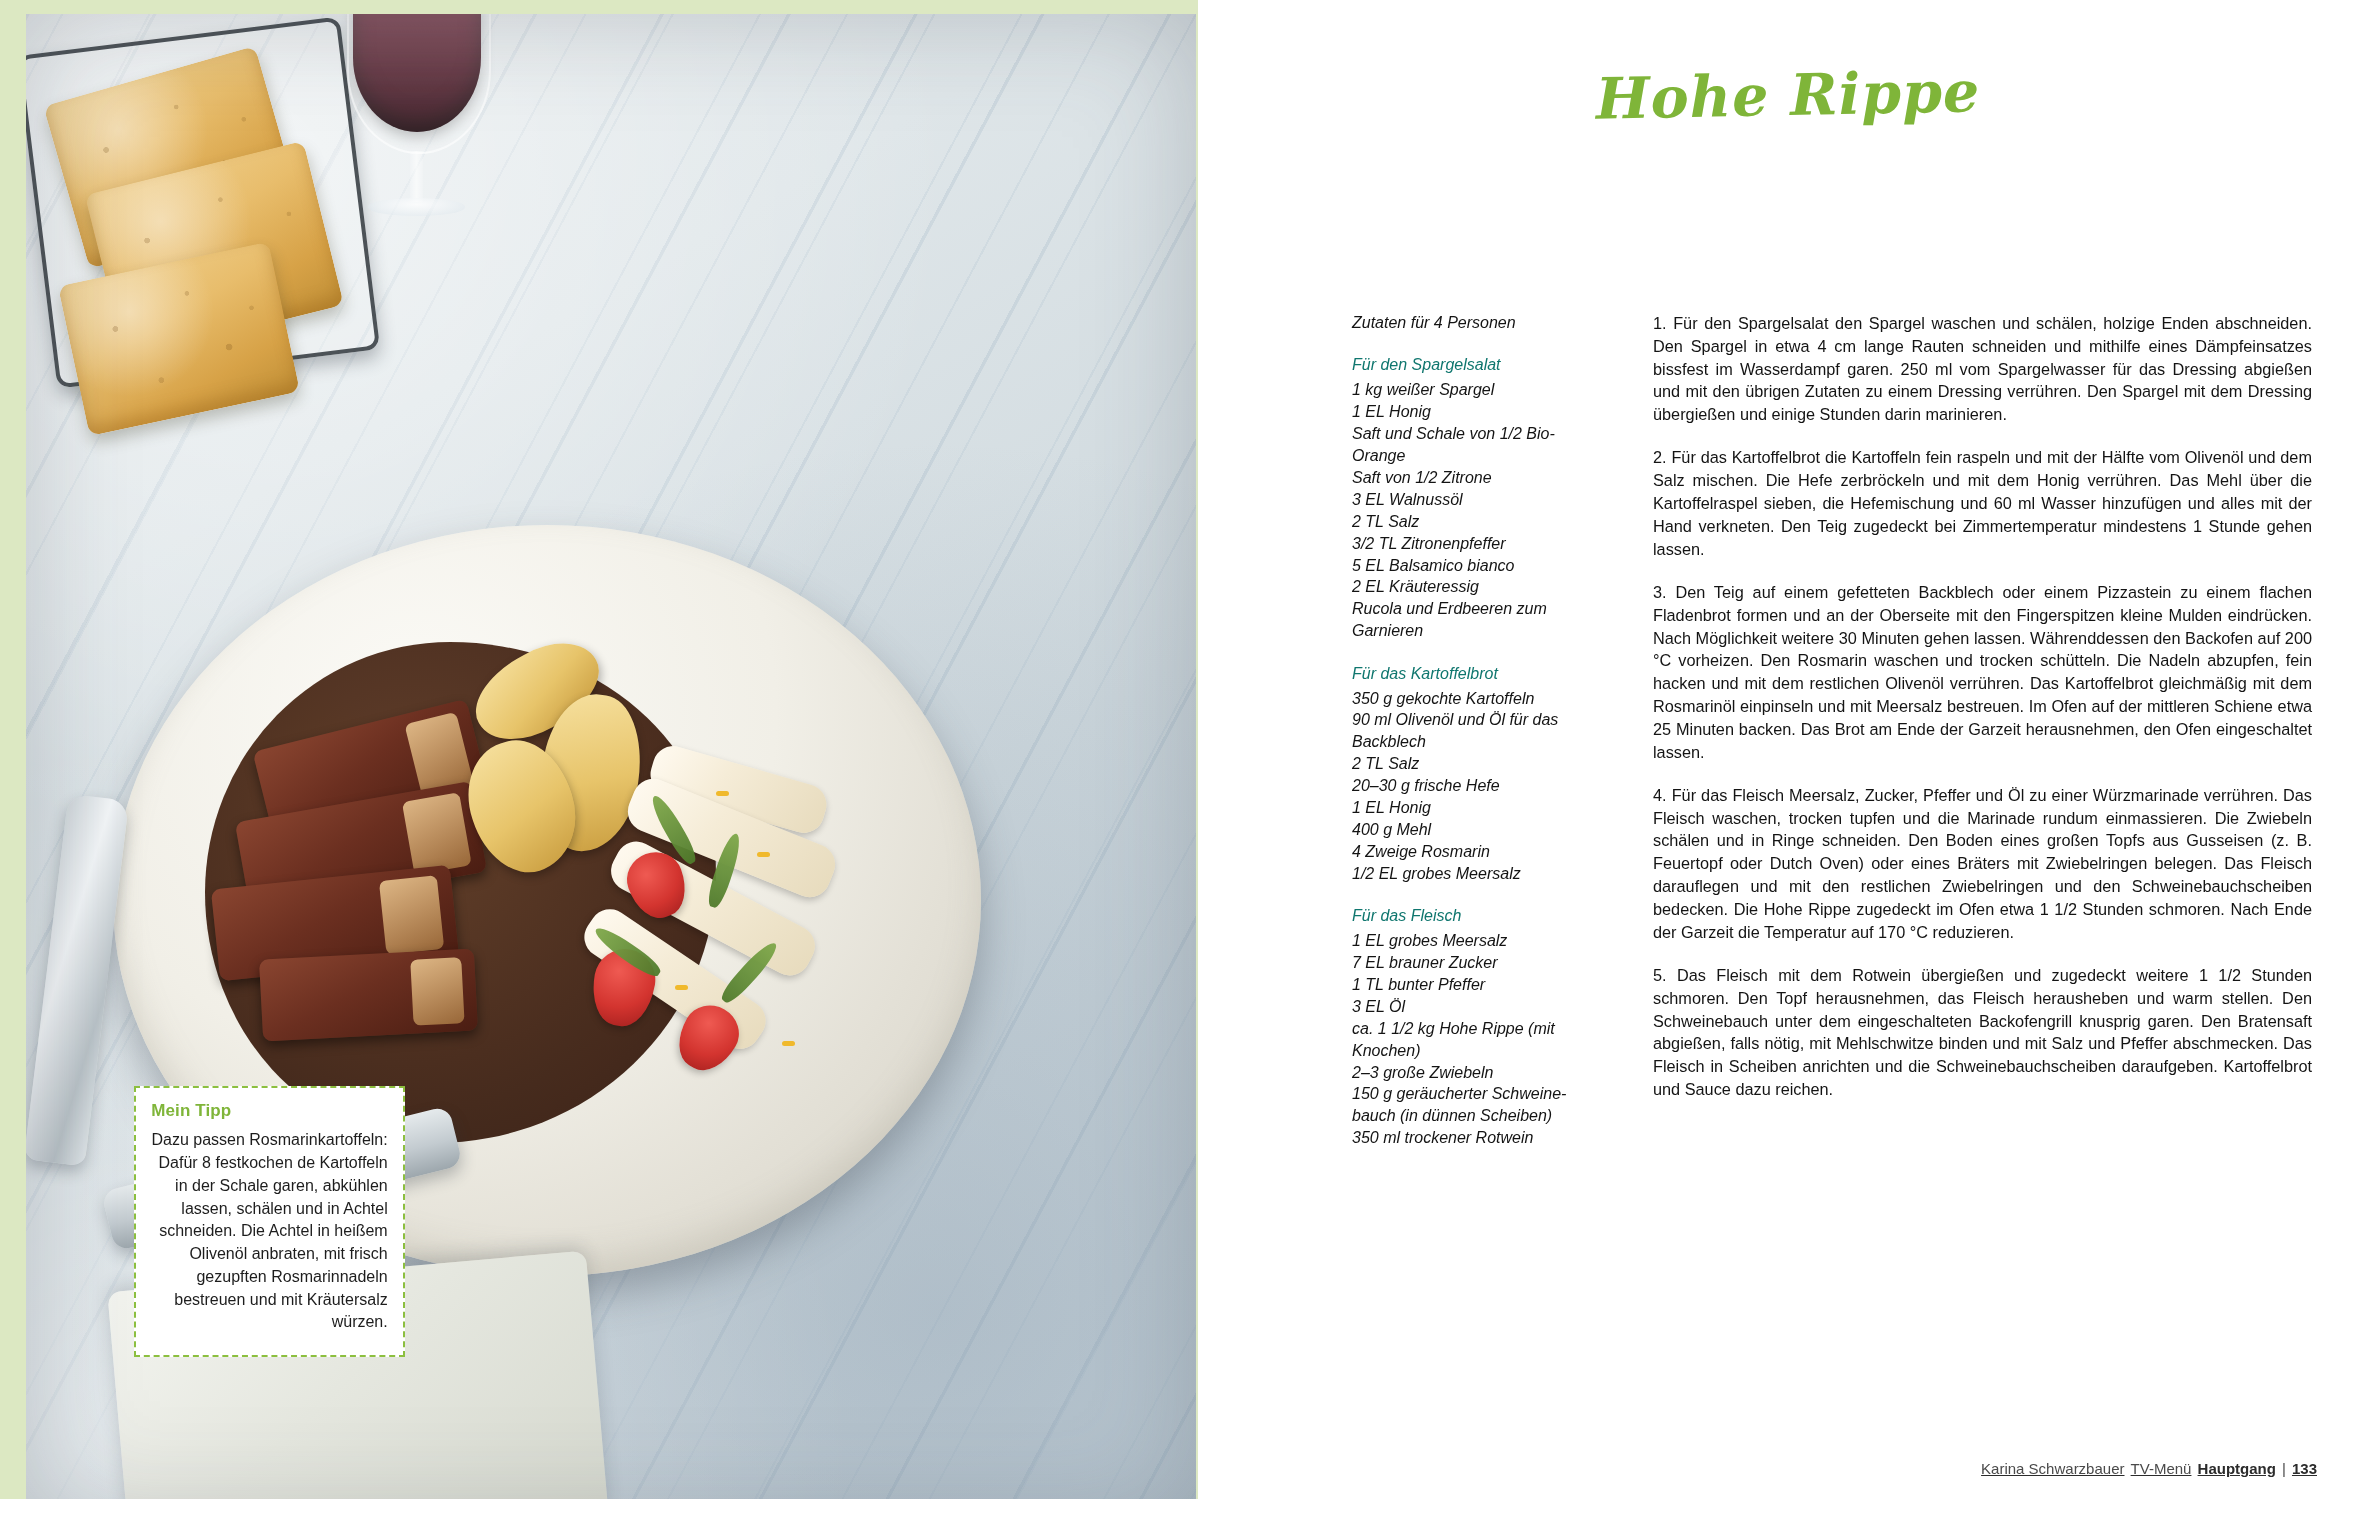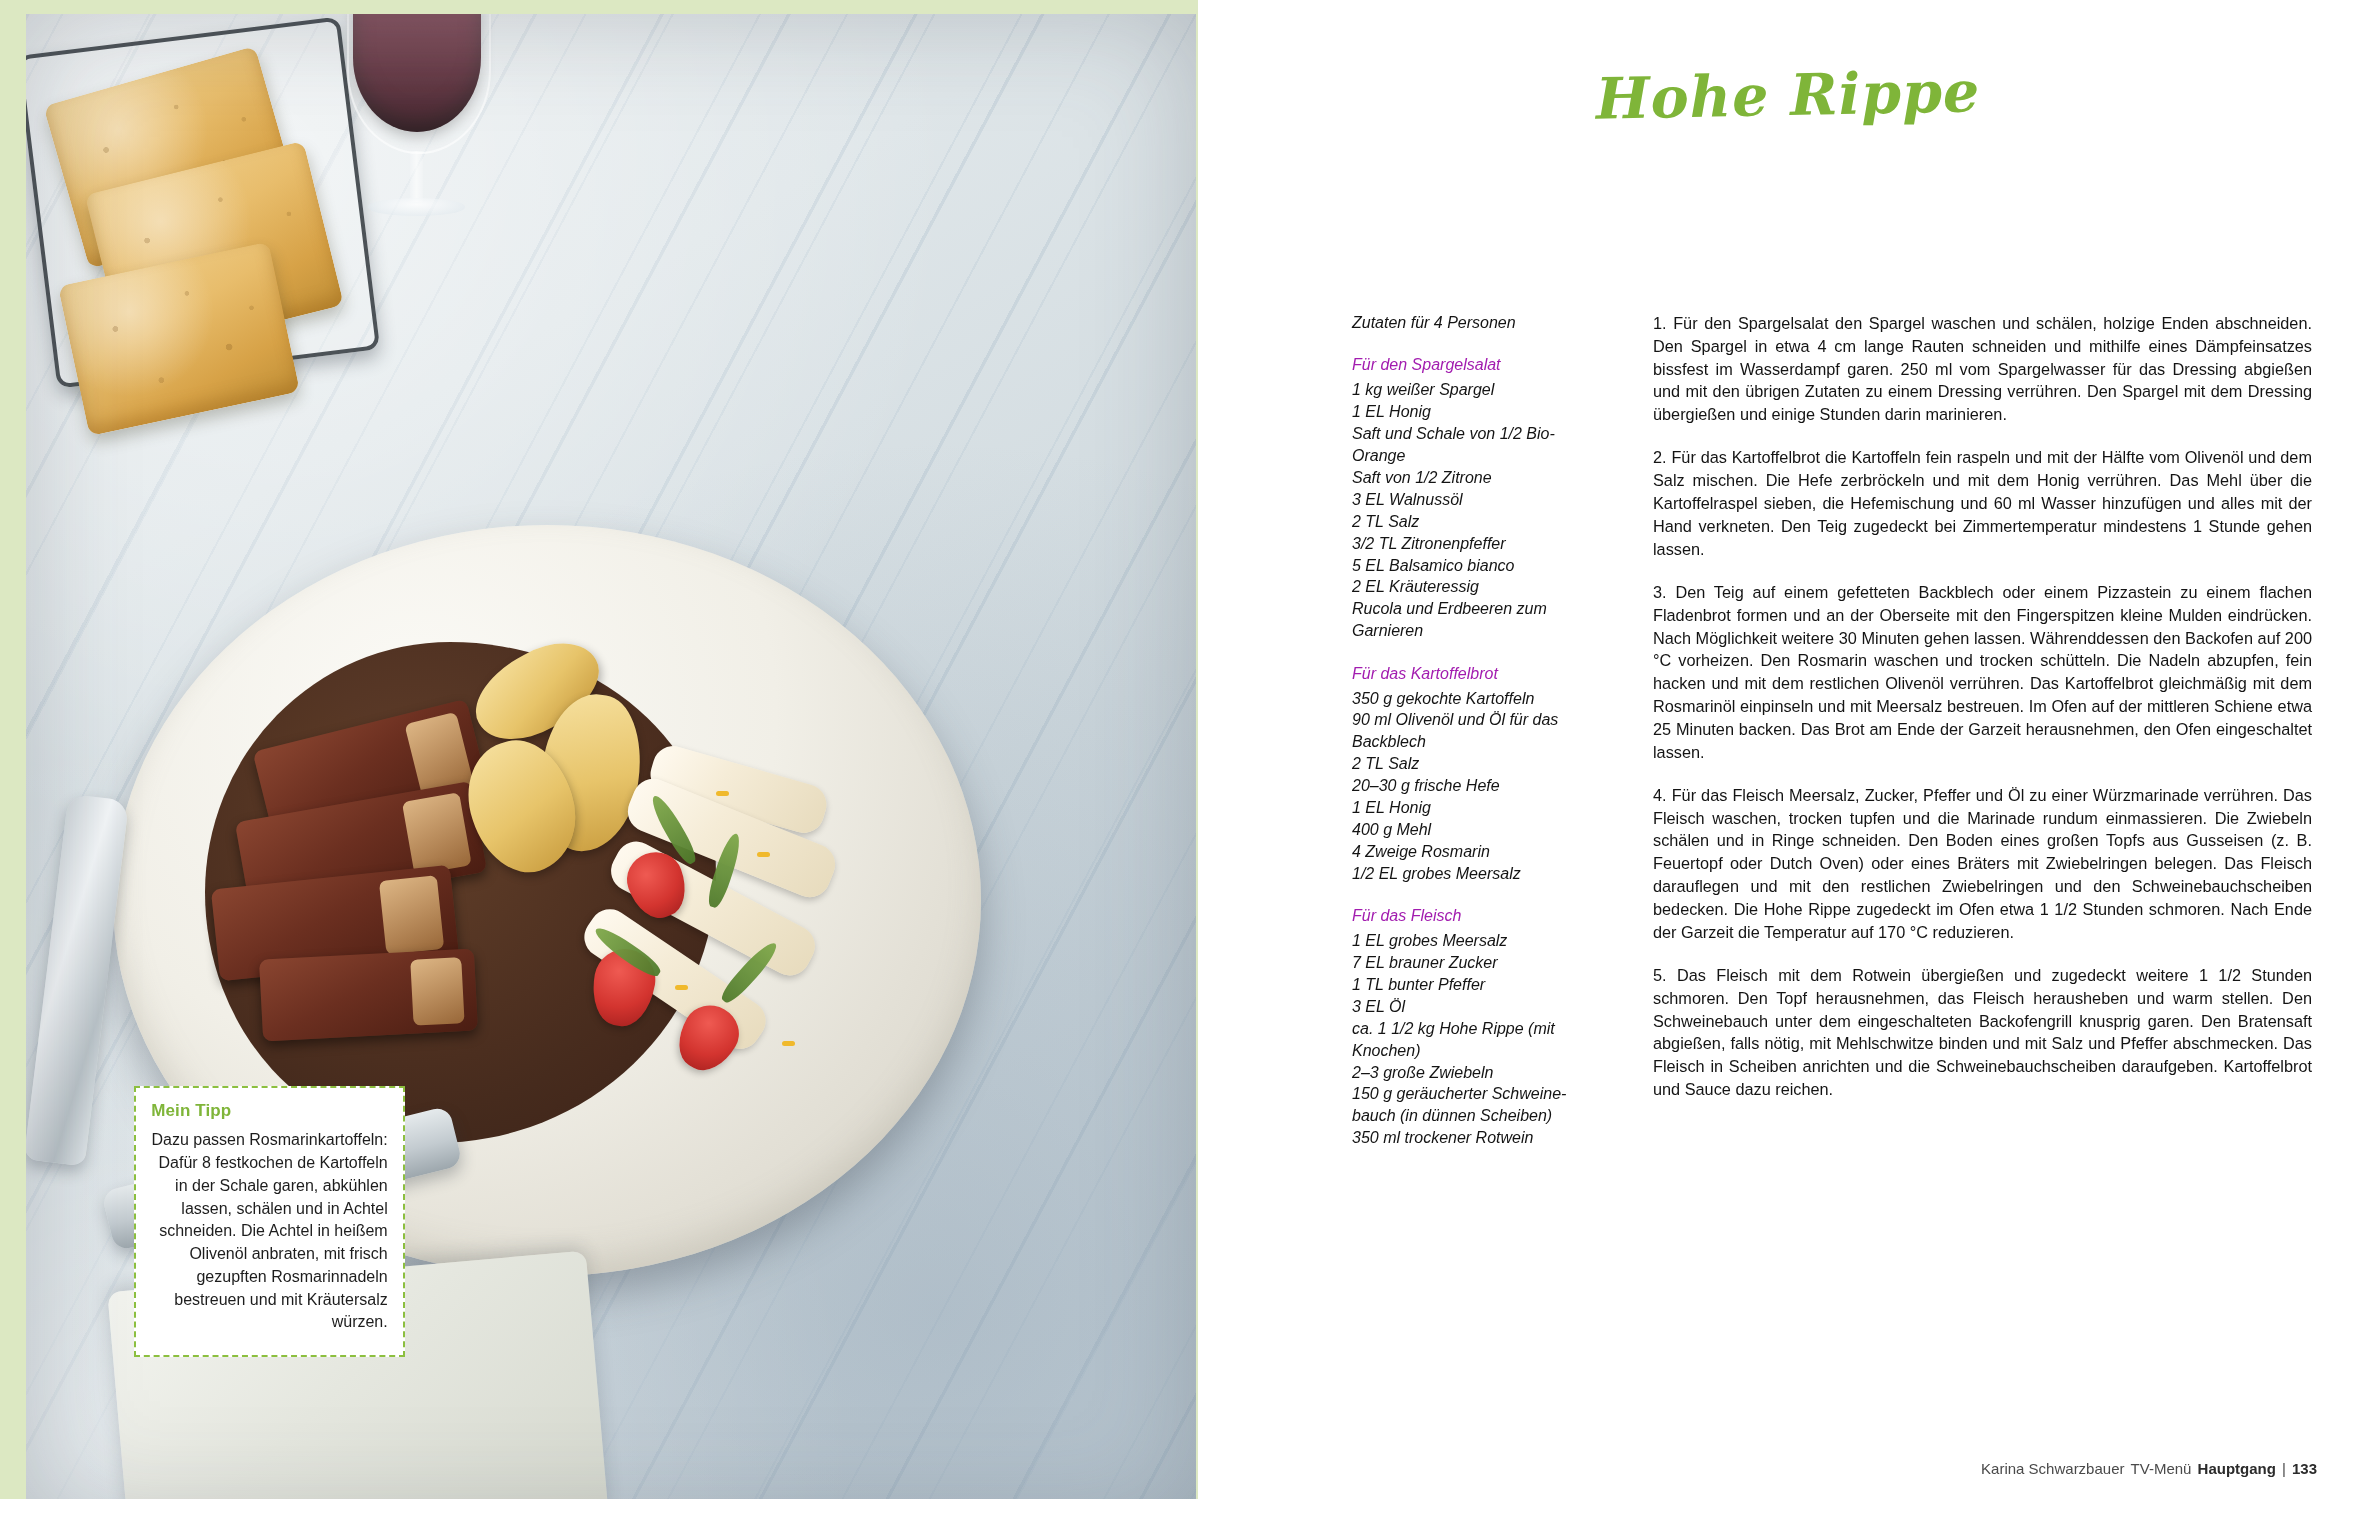--- a/index.html
+++ b/index.html
@@ -311,21 +311,21 @@
     font-size: 16px;
     line-height: 1.37;
     color: #141414;
   }
   .ing-heading {
     font-weight: normal;
     font-size: 16px;
   }
   .ing-intro { margin: 0 0 20.4px 0; }
   .ing-section-title {
-    color: #a21caf;
+    color: #0f766e;
     margin: 0 0 3.1px 0;
   }
   .ing-list {
     margin: 0 0 20.4px 0;
     padding: 0;
     list-style: none;
   }
   .ing-list li { margin: 0; }
 
   .col-steps {
@@ -340,20 +340,21 @@
 
   .footer {
     position: absolute;
     right: 61px;
     bottom: 62px;
     font-size: 15px;
     color: #2b2b2b;
     display: flex;
     align-items: flex-end;
     gap: 6.1px;
+    text-decoration: underline;
   }
   .footer .fl { color: #4a4a4a; }
   .footer .fb { font-weight: bold; }
 </style>
 </head>
 <body>
 
 <div class="spread">
 
   <div class="left-page">

